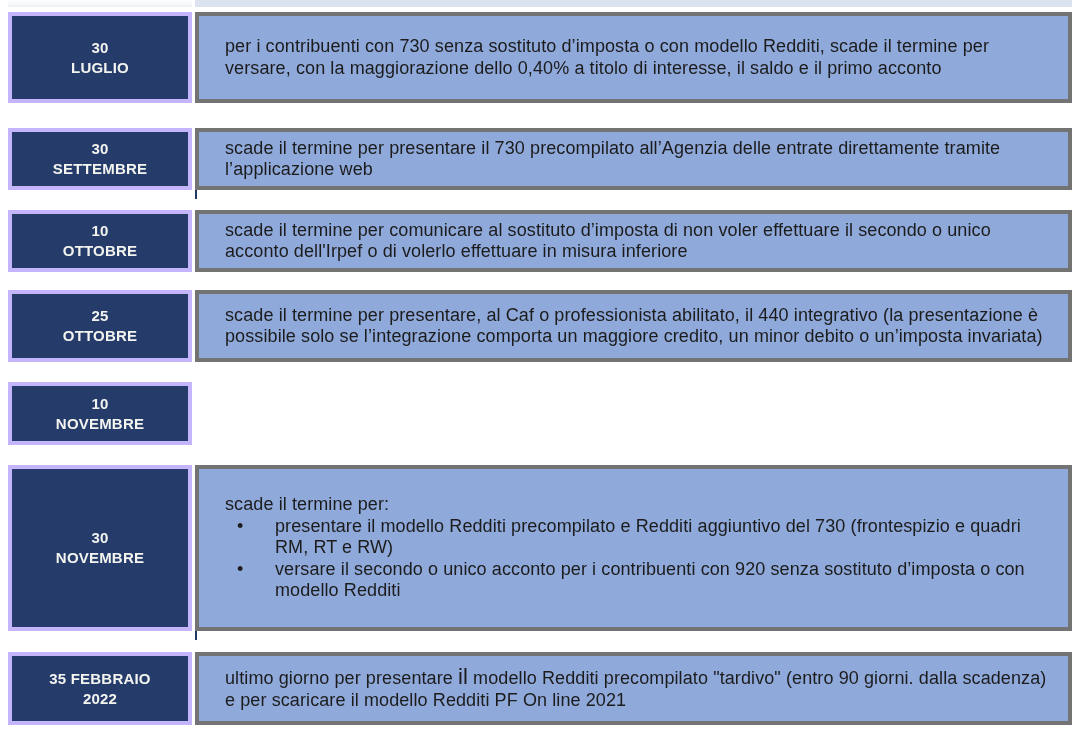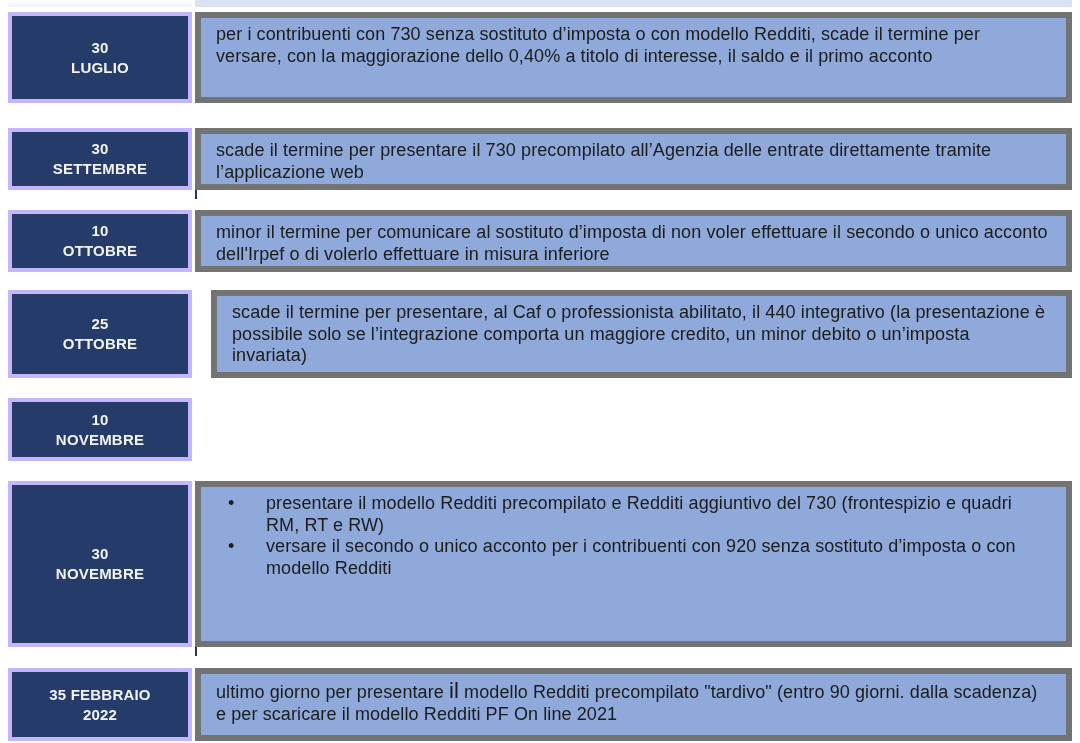--- a/index.html
+++ b/index.html
@@ -23,29 +23,29 @@
     background:#253c6b;
     border:4px solid #c4b5fd;
     color:#f3f4ef;
     font-weight:bold; font-size:15px; line-height:1.32; letter-spacing:.2px;
     display:flex; flex-direction:column; justify-content:center; align-items:center;
     text-align:center;
   }
   .desc-cell {
     flex:1;
     background:#8fa9da;
-    border:6px solid #737373;
+    border:4px solid #737373;
     color:#1c1c1c;
     font-size:18px; line-height:21.5px; letter-spacing:.1px;
-    padding:6px 18px 6px 15px;
-    display:flex; flex-direction:column; justify-content:flex-start;
+    padding:6px 18px 6px 26px;
+    display:flex; flex-direction:column; justify-content:center;
   }
   .h91  { height:91px; }
   .h62  { height:62px; }
-  .h88  { height:88px;gap:16px; }
+  .h88  { height:72px; }
   .h63  { height:63px; }
   .h166 { height:166px; }
   .h73  { height:73px; }
 
   .gap25 { height:25px; }
   .gap18 { height:18px; }
   .gap20 { height:20px; }
   
   .connector { position:relative; }
   .connector.c20 { height:20px; }
@@ -97,21 +97,21 @@
   </div>
 
   <div class="connector c20"></div>
 
   <div class="row h62">
     <div class="date-cell">
       <span>10</span>
       <span>OTTOBRE</span>
     </div>
     <div class="desc-cell">
-      <span>minor il termine per comunicare al sostituto d’imposta di non voler effettuare il secondo o unico acconto dell'Irpef o di volerlo effettuare in misura inferiore</span>
+      <span>scade il termine per comunicare al sostituto d’imposta di non voler effettuare il secondo o unico acconto dell'Irpef o di volerlo effettuare in misura inferiore</span>
     </div>
   </div>
 
   <div class="gap18"></div>
 
   <div class="row h88">
     <div class="date-cell">
       <span>25</span>
       <span>OTTOBRE</span>
     </div>
@@ -130,20 +130,21 @@
   </div>
 
   <div class="gap20"></div>
 
   <div class="row h166">
     <div class="date-cell">
       <span>30</span>
       <span>NOVEMBRE</span>
     </div>
     <div class="desc-cell">
+      <div>scade il termine per:</div>
       <ul class="bullets">
         <li>presentare il modello Redditi precompilato e Redditi aggiuntivo del 730 (frontespizio e quadri RM, RT e RW)</li>
         <li>versare il secondo o unico acconto per i contribuenti con 920 senza sostituto d’imposta o con modello Redditi</li>
       </ul>
     </div>
   </div>
 
   <div class="connector c21"></div>
 
   <div class="row h73">

